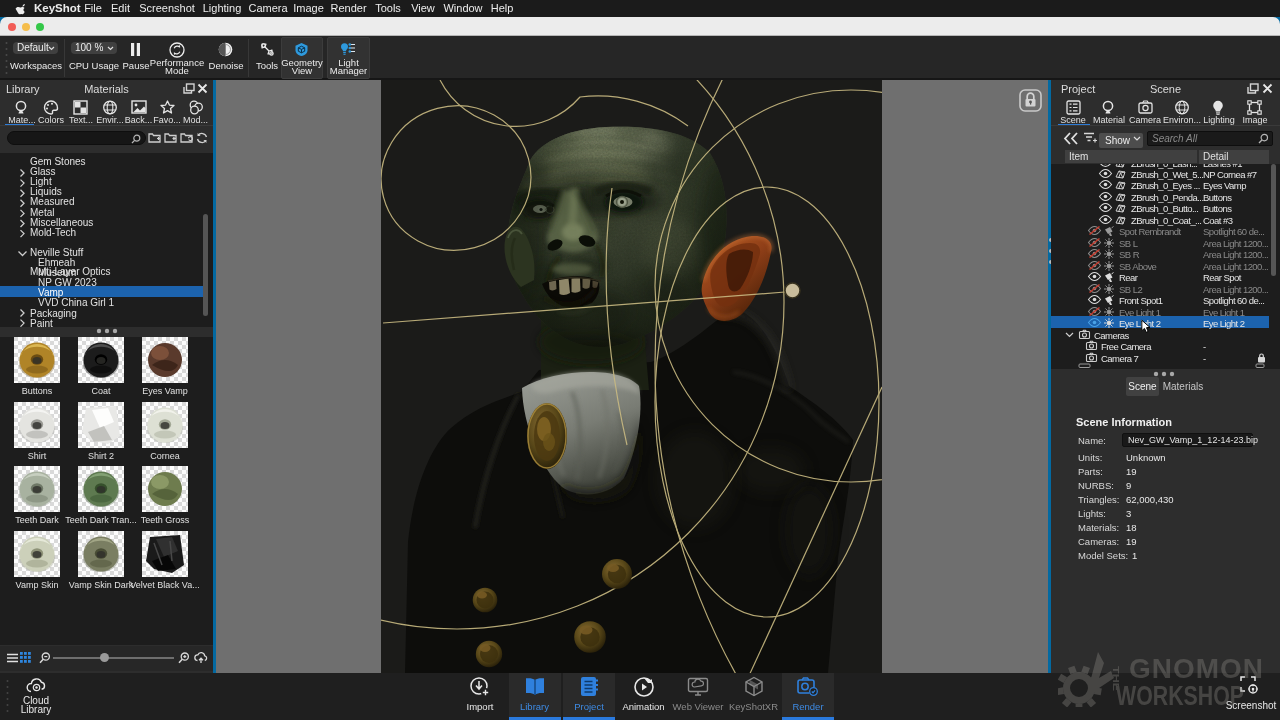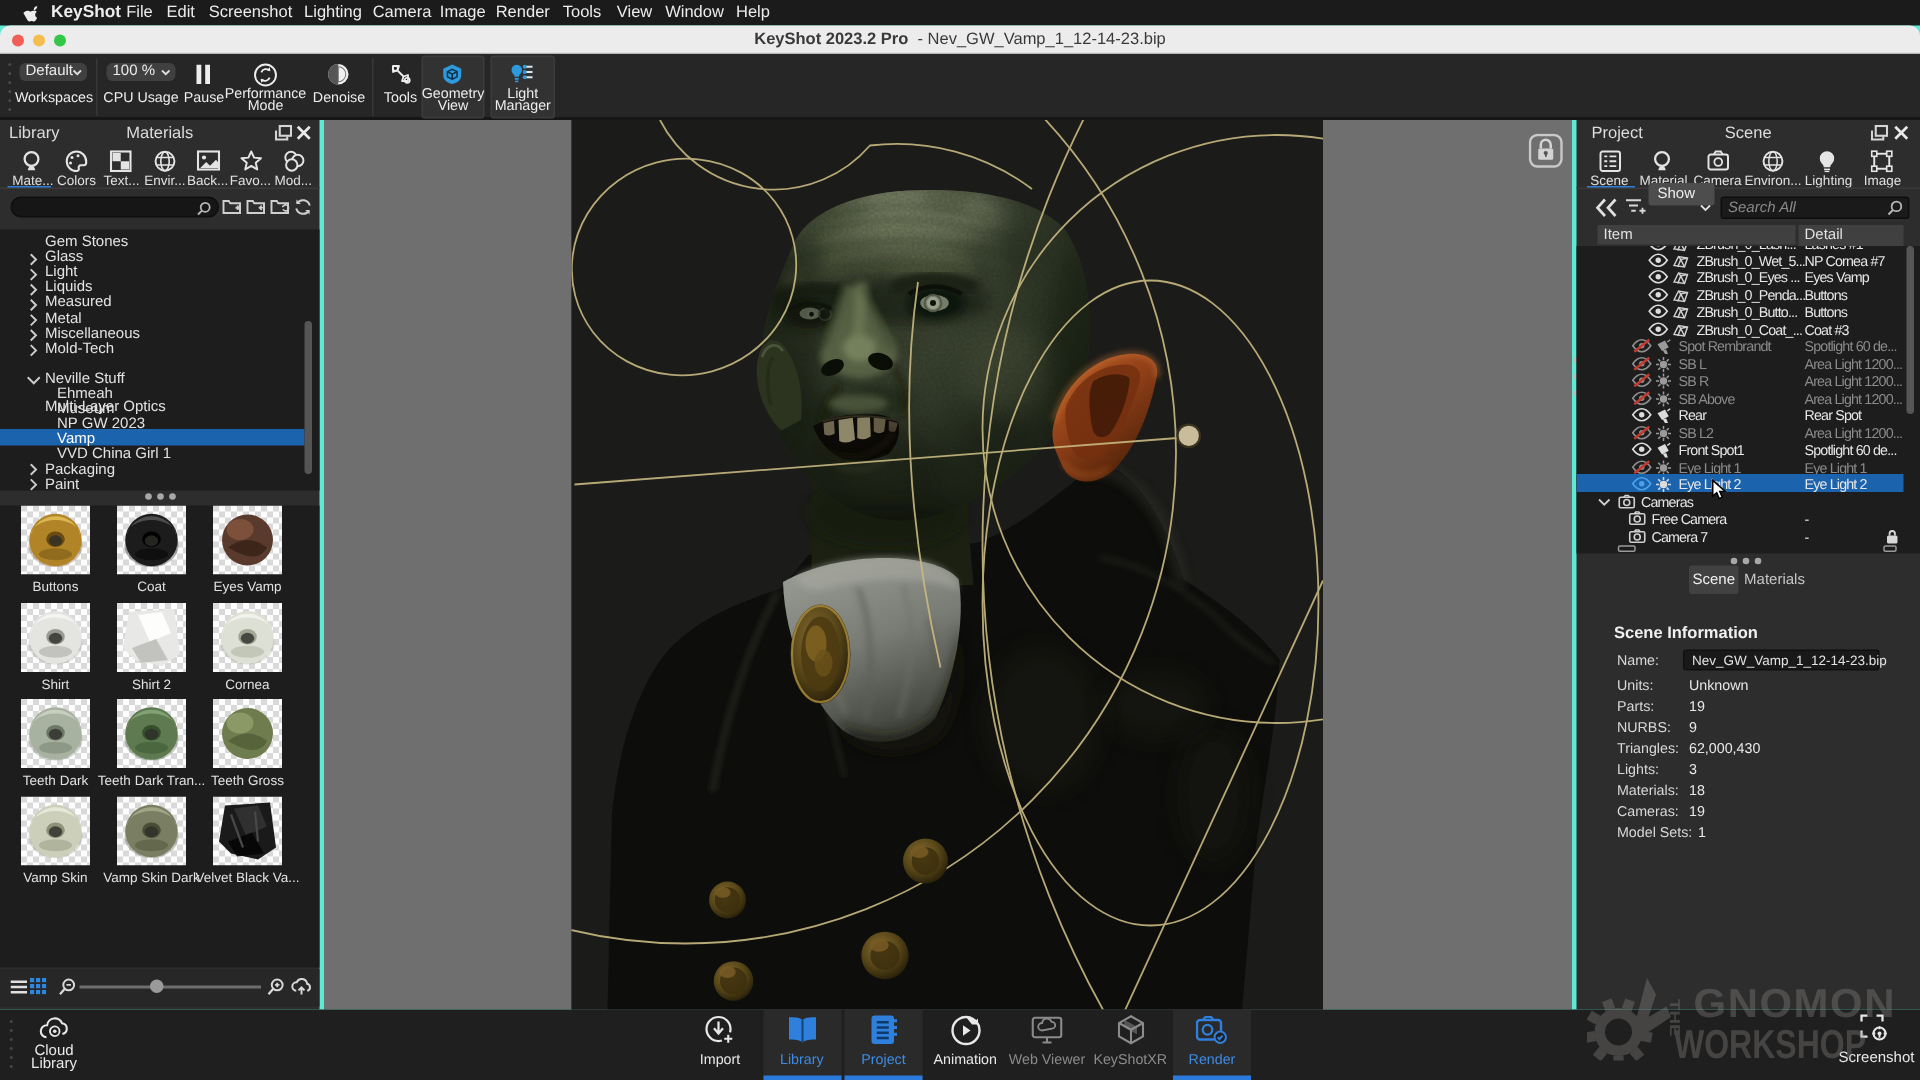--- a/index.html
+++ b/index.html
@@ -1,15 +1,15 @@
 <!DOCTYPE html>
 <html><head><meta charset="utf-8"><style>
 html,body{margin:0;padding:0;background:#000;}
 *{box-sizing:border-box;}
-#root{position:relative;width:1280px;height:720px;overflow:hidden;font-family:"Liberation Sans",sans-serif;background:#5eead4;}
+#root{position:relative;width:1280px;height:720px;overflow:hidden;font-family:"Liberation Sans",sans-serif;background:#0369a1;}
 .abs{position:absolute;}
 
 #menubar{left:0;top:0;width:1280px;height:17px;background:#1b1b1b;color:#ececec;font-size:11px;}
 #menubar span{position:absolute;top:2px;}
 
 #titlebar{left:0;top:17px;width:1280px;height:19px;background:#ececec;border-radius:7px 7px 0 0;border-bottom:1px solid #b6b6b6;}
 .tl{position:absolute;top:6px;width:8px;height:8px;border-radius:50%;}
 #title{position:absolute;left:0;right:0;top:3px;text-align:center;font-size:11px;color:#393939;}
 
 #toolbar{left:0;top:36px;width:1280px;height:44px;background:#262626;border-bottom:2px solid #161616;color:#e8e8e8;}
@@ -56,21 +56,20 @@
     <span style="left:388px;transform:translateX(-50%);">Tools</span>
     <span style="left:423px;transform:translateX(-50%);">View</span>
     <span style="left:463px;transform:translateX(-50%);">Window</span>
     <span style="left:502px;transform:translateX(-50%);">Help</span>
   </div>
 
   <div id="titlebar" class="abs">
     <div class="tl" style="left:8px;background:#f25d57;"></div>
     <div class="tl" style="left:22px;background:#f5bd4b;"></div>
     <div class="tl" style="left:36px;background:#33c748;"></div>
-    <div id="title"><b>KeyShot 2023.2 Pro</b>&nbsp; - Nev_GW_Vamp_1_12-14-23.bip</div>
   </div>
 
   <div id="toolbar" class="abs">
     <svg class="icsvg" style="left:5px;top:4px" width="3" height="36">
         <g fill="#4a4a4a">
           <circle cx="1.5" cy="3" r="1"></circle>
           <circle cx="1.5" cy="9" r="1"></circle>
           <circle cx="1.5" cy="15" r="1"></circle>
           <circle cx="1.5" cy="21" r="1"></circle>
           <circle cx="1.5" cy="27" r="1"></circle>
@@ -680,21 +679,21 @@
     <div class="abs" style="left:7px;top:43.5px;width:32px;height:2.5px;background:#2e7cd6;"></div>
     <div class="abs" style="left:0;top:45px;width:229px;height:1px;background:#3a3a3a;"></div>
 
     <svg class="icsvg" style="left:12px;top:52px" width="16" height="13" viewBox="0 0 16 13">
         <path d="M7 1L2 6.5L7 12M14 1L9 6.5L14 12" stroke="#e0e0e0" stroke-width="1.8" fill="none"></path>
       </svg>
     <svg class="icsvg" style="left:32px;top:52px" width="15" height="13" viewBox="0 0 15 13">
         <path d="M1 1.5h10M3 5h6M4.5 8.5h3" stroke="#d8d8d8" stroke-width="1.3"></path>
         <path d="M10 8.5h4M12 6.5v4" stroke="#d8d8d8" stroke-width="1.2"></path>
       </svg>
-    <div class="abs" style="left:48px;top:42px;width:44px;height:15px;background:#4d4d4d;border-radius:2px;font-size:10px;color:#ececec;line-height:15px;padding-left:6px;">Show</div>
+    <div class="abs" style="left:48px;top:53px;width:44px;height:15px;background:#4d4d4d;border-radius:2px;font-size:10px;color:#ececec;line-height:15px;padding-left:6px;">Show</div>
     <svg class="icsvg" style="left:82px;top:56px" width="8" height="6">
         <path d="M1 1l3 3 3-3" stroke="#ddd" stroke-width="1.2" fill="none"></path>
       </svg>
     <div class="abs" style="left:96px;top:50.5px;width:126px;height:15px;background:#1a1a1a;border:1px solid #0e0e0e;border-radius:2px;"></div>
     <div class="abs" style="left:101px;top:52.5px;font-size:10px;font-style:italic;color:#8a8a8a;">Search All</div>
     <svg class="icsvg" style="left:207px;top:53px" width="11" height="11" viewBox="0 0 11 11">
         <circle cx="6.3" cy="4.6" r="3.2" fill="none" stroke="#b5b5b5" stroke-width="1.2"></circle>
         <path d="M3.9 7L1 10" stroke="#b5b5b5" stroke-width="1.3"></path>
       </svg>
 

